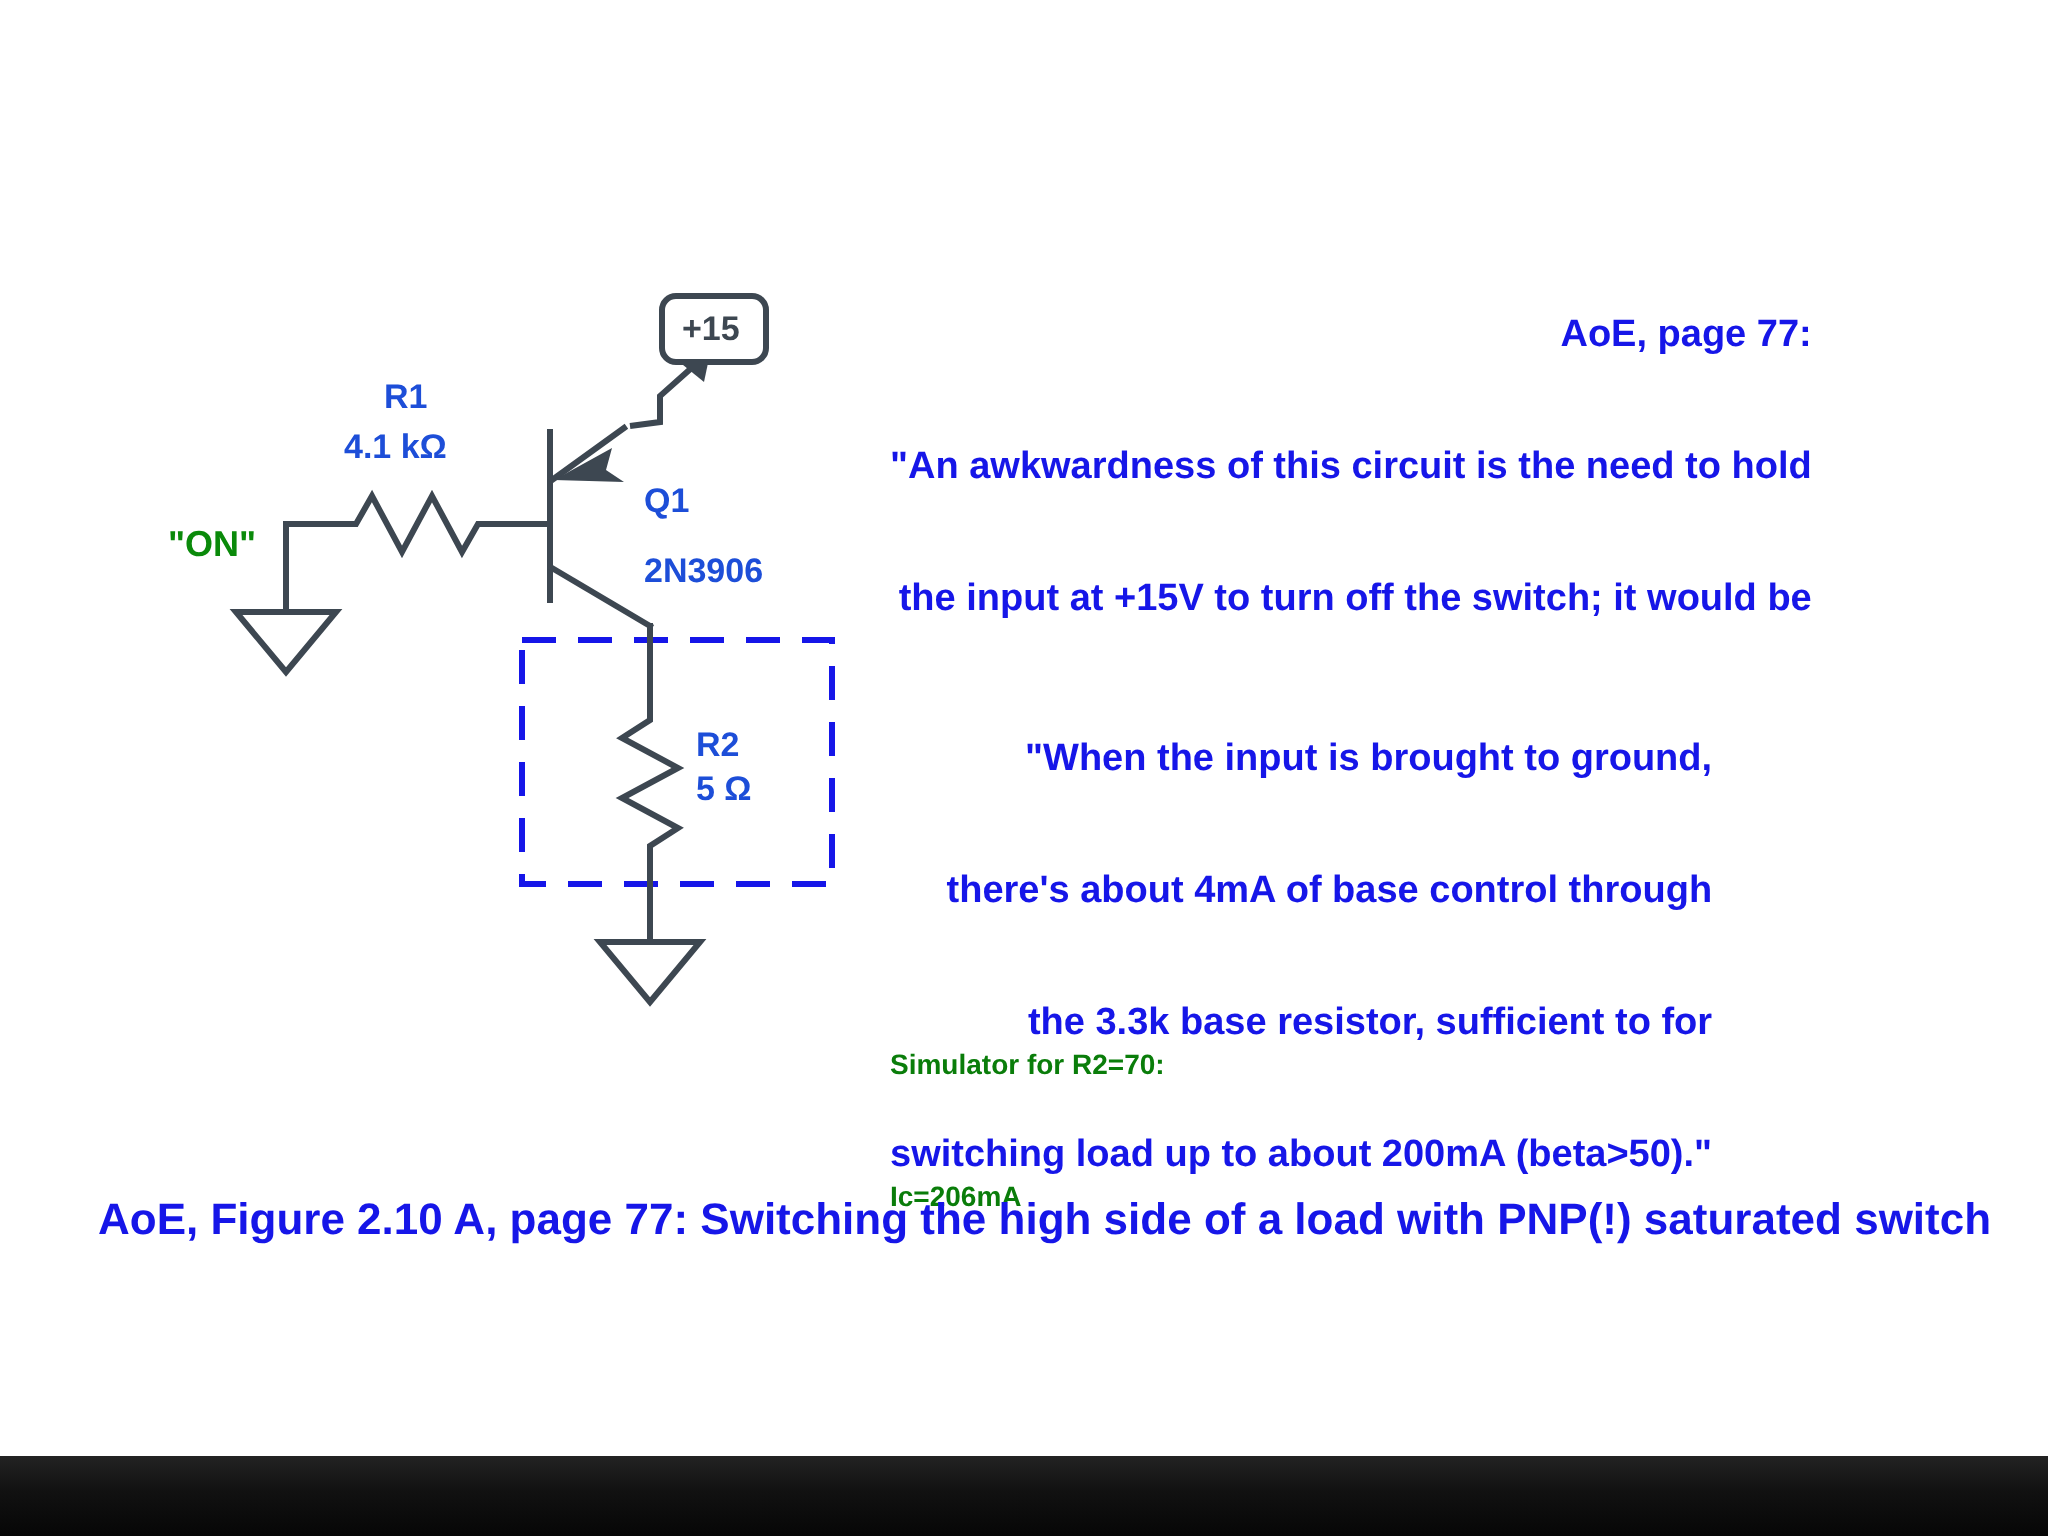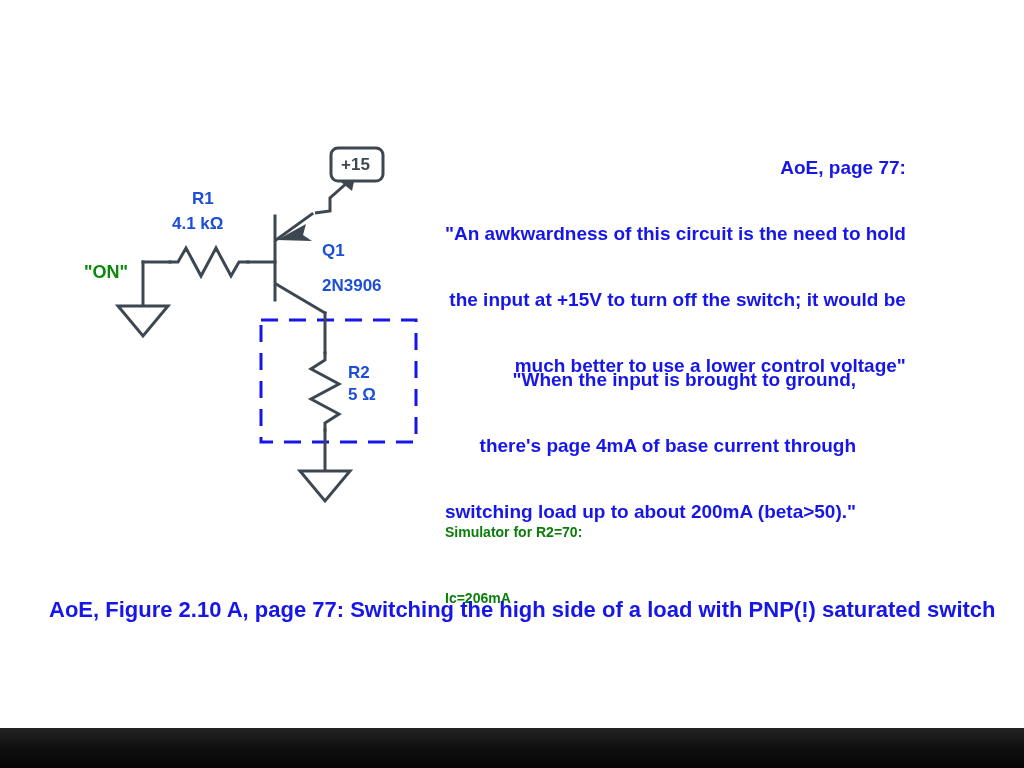--- a/index.html
+++ b/index.html
@@ -89,26 +89,26 @@
 <div class="txt lbl-gray" style="left:322px;top:240px;">Q1</div>
 <div class="txt lbl-gray" style="left:322px;top:262px;margin-top:13px;">2N3906</div>
 
 <div class="txt lbl-gray" style="left:348px;top:362px;">R2</div>
 <div class="txt lbl-gray" style="left:348px;top:384px;">5 Ω</div>
 
 <div class="txt lbl-blue" id="aoe-note">
   <div class="indent">AoE, page 77:</div>
   <div>"An awkwardness of this circuit is the need to hold</div>
   <div>the input at +15V to turn off the switch; it would be</div>
-  <div>much better to use a lower control voltage"</div>
 </div>
 
 <div class="txt lbl-blue" id="load-note">
   <div>"When the input is brought to ground,</div>
-  <div>there's page 4mA of base current through</div>
+  <div>there's about 4mA of base control through</div>
+  <div>the 3.3k base resistor, sufficient to for</div>
   <div>switching load up to about 200mA (beta&gt;50)."</div>
 </div>
 
 <div class="txt lbl-greentext" id="sim-note">
   <div>Simulator for R2=70:</div>
   <div>Ic=206mA</div>
 </div>
 
 <div class="txt lbl-blue-cap" id="caption">AoE, Figure 2.10 A, page 77: Switching the high side of a load with PNP(!) saturated switch</div>
 

